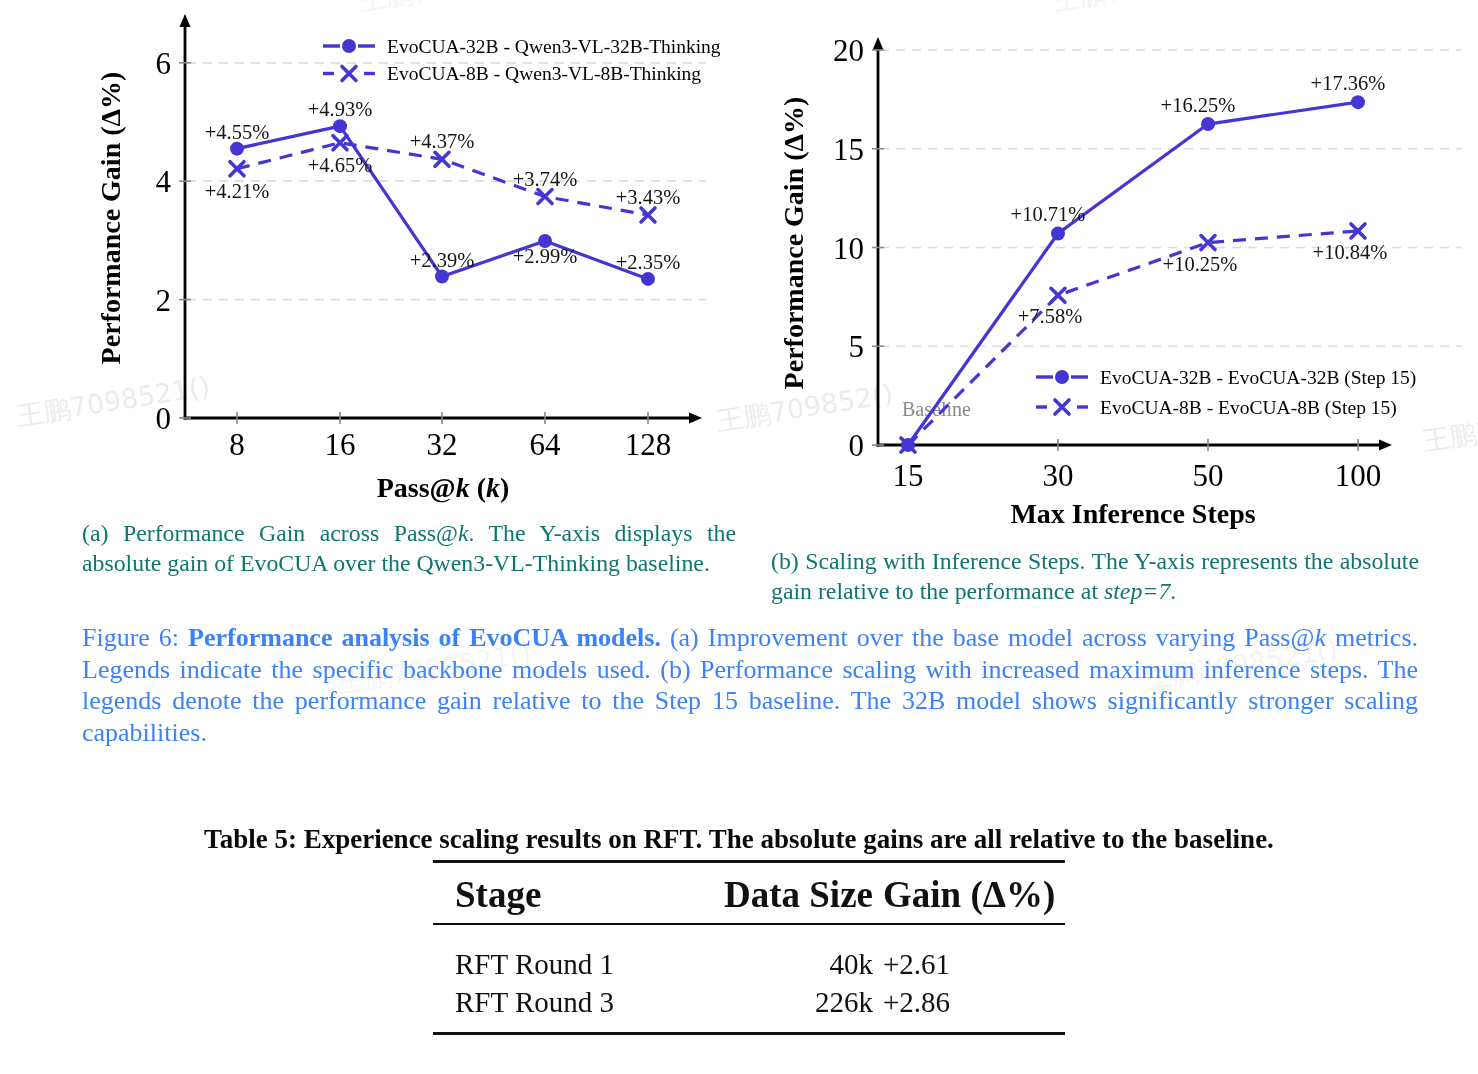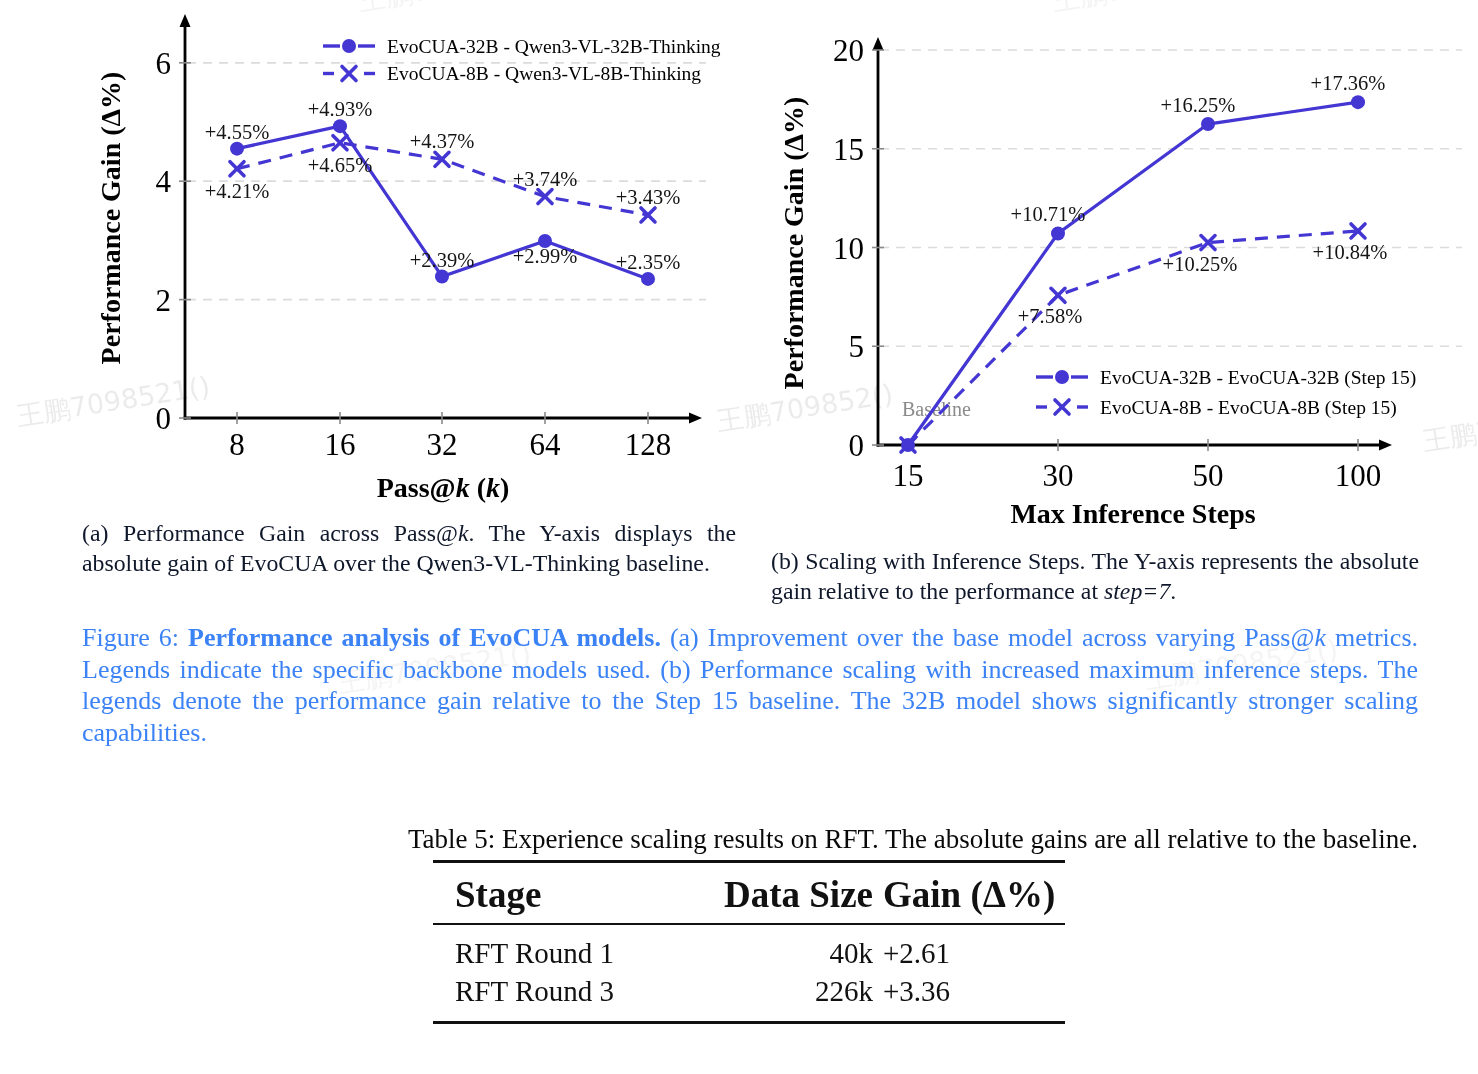--- a/index.html
+++ b/index.html
@@ -8,36 +8,36 @@
   svg{position:absolute;overflow:visible;}
   .chart-a{left:90px;top:5px;}
   .chart-b{left:770px;top:5px;}
   
   .tick-label{font-family:"Liberation Serif",serif;font-size:31px;fill:#000;}
   .axis-label{font-family:"Liberation Serif",serif;font-size:28px;font-weight:bold;fill:#000;}
   .point-label{font-family:"Liberation Serif",serif;font-size:20.5px;fill:#141414;}
   .legend-label{font-family:"Liberation Serif",serif;font-size:19.5px;fill:#000;}
   .annotation{font-family:"Liberation Serif",serif;font-size:20px;fill:#8a8a8a;}
   
-  .caption{position:absolute;font-size:23.8px;line-height:29.5px;text-align:justify;color:#0f172a;}
+  .caption{position:absolute;font-size:23.8px;line-height:29.5px;text-align:justify;color:#0f766e;}
   .caption-a{left:82px;top:519px;width:654px;}
   .caption-b{left:771px;top:547px;width:648px;}
   .fig-caption{position:absolute;left:82px;top:622px;width:1336px;font-size:26px;line-height:31.5px;text-align:justify;color:#3b82f6;}
-  .table-caption{position:absolute;left:60px;top:824px;width:1358px;text-align:right;font-size:27px;color:#0a0a0a;}
+  .table-caption{position:absolute;left:60px;top:824px;width:1358px;text-align:center;font-size:27px;color:#0a0a0a;font-weight:bold;}
   .seg-b{font-weight:bold;}
   .seg-i{font-style:italic;}
   
   .table-wrap{position:absolute;left:433px;top:860px;width:632px;}
   table.paper-table{border-collapse:collapse;width:632px;border-top:3px solid #111;border-bottom:3px solid #111;}
   table.paper-table th{font-size:37px;font-weight:bold;text-align:left;padding:10px 0 7px 0;border-bottom:2.5px solid #111;}
   table.paper-table td{font-size:29px;padding:0;line-height:38px;}
   table.paper-table .c1{padding-left:22px;text-align:left;}
   table.paper-table .c2{text-align:right;padding-left:0;}
   table.paper-table .c3{text-align:left;padding-left:10px;}
-  table.paper-table tbody tr:first-child td{padding-top:9px;}
+  table.paper-table tbody tr:first-child td{padding-top:20px;}
   table.paper-table tbody tr:last-child td{padding-bottom:11px;}
   
   .wm{position:absolute;font-family:"DejaVu Sans",sans-serif;font-size:27px;color:#444;opacity:0.10;
       transform:rotate(-9deg);transform-origin:left top;white-space:nowrap;pointer-events:none;}
   .wm-0{left:14px;top:399px;}
   .wm-1{left:714px;top:404px;}
   .wm-2{left:1420px;top:424px;}
   .wm-3{left:356px;top:-16px;opacity:0.06;}
   .wm-4{left:1050px;top:-16px;opacity:0.06;}
   .wm-5{left:335px;top:666px;opacity:0.055;}
@@ -206,19 +206,19 @@
       </thead>
       <tbody id="table-body">
           <tr>
             <td class="c1">RFT Round 1</td>
             <td class="c2">40k</td>
             <td class="c3">+2.61</td>
           </tr>
           <tr>
             <td class="c1">RFT Round 3</td>
             <td class="c2">226k</td>
-            <td class="c3">+3.36</td>
+            <td class="c3">+2.86</td>
           </tr>
         </tbody>
     </table>
   </div>
 
 </div>
 
 </body></html>

